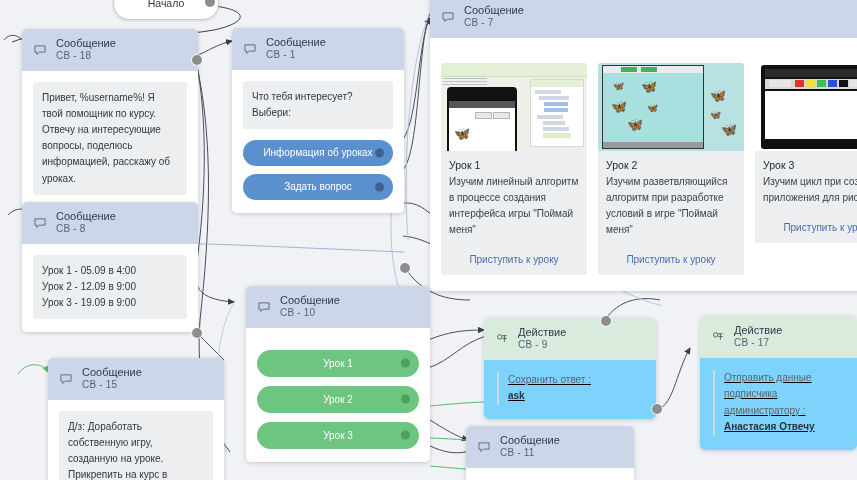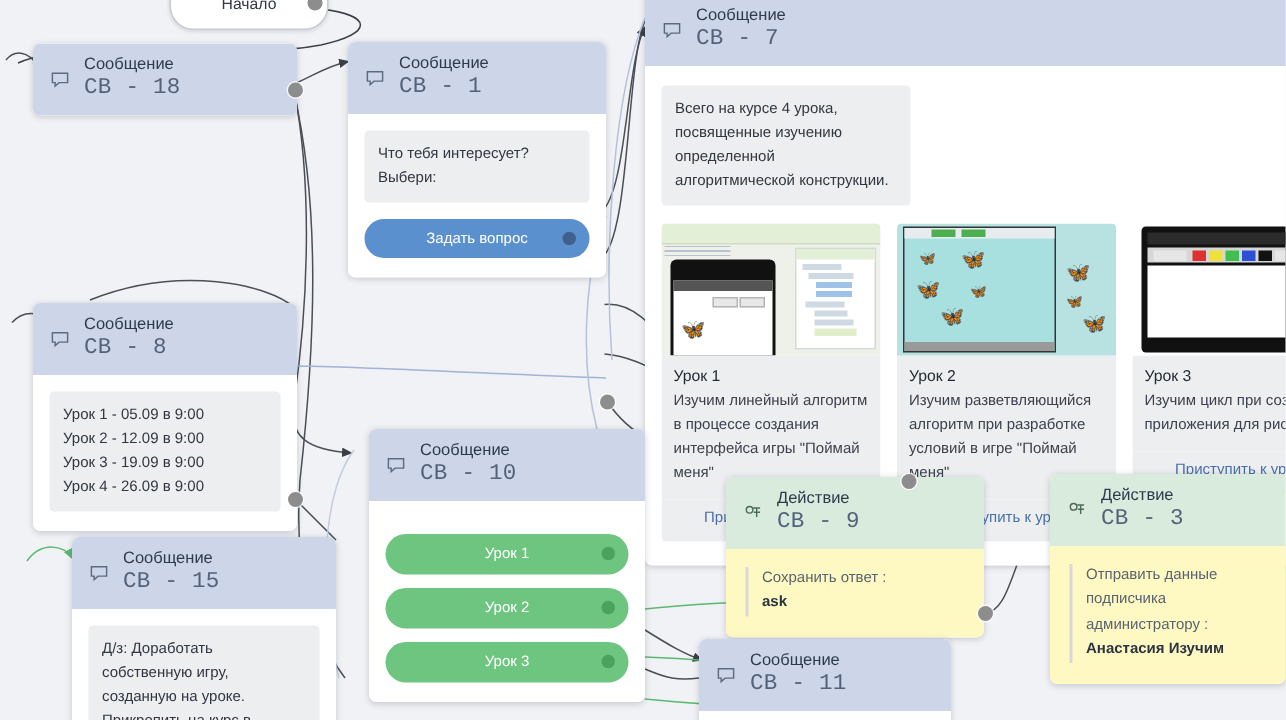--- a/index.html
+++ b/index.html
@@ -13,27 +13,27 @@
   #edges{position:absolute;left:0;top:0;width:857px;height:480px;pointer-events:none;}
 
   
   .node{position:absolute;background:#fff;border-radius:5px;
         box-shadow:0 1px 4px rgba(40,50,70,.22);overflow:hidden;}
   .nhead{display:flex;align-items:center;gap:9px;padding:8px 10px 8px 11px;}
   .nhead.msg{background:#ccd6e8;}
   .nhead.act{background:#d8ebdd;}
   .nttl{line-height:1.22;}
   .nttl .t1{font-size:11px;color:#2d3b4d;}
-  .nttl .t2{font-size:15px;color:#53627a;letter-spacing:.2px;font-family:Liberation Mono, monospace;}
+  .nttl .t2{font-size:10px;color:#53627a;letter-spacing:.2px;}
   .nbody{padding:11px 11px 13px 11px;background:#fff;}
   .bubble{background:#eceef0;border-radius:3px;padding:8px 9px;
           font-size:10px;line-height:1.62;color:#2f3742;}
 
   
-  .act-body{padding:12px 11px 14px 13px;background:#fef9c3;}
+  .act-body{padding:12px 11px 14px 13px;background:#7dd3fc;text-decoration:underline;}
   .act-txt{border-left:2px solid #d8d8d8;padding-left:9px;font-size:10px;
            line-height:1.65;color:#5a6470;}
   .act-txt b{color:#2b3340;font-weight:bold;}
 
   
   .btnlist{margin-top:11px;display:flex;flex-direction:column;gap:8px;}
   .nbtn{position:relative;border-radius:14px;height:26px;display:flex;
         align-items:center;justify-content:center;font-size:10px;color:#fff;}
   .nbtn.blue{background:#5b90cf;}
   .nbtn.green{background:#6ec57f;}
@@ -166,57 +166,63 @@
   <div class="node" style="left:22px;top:29px;width:176px;">
     <div class="nhead msg">
       <svg class="ic" viewBox="0 0 16 16">
         <path d="M2.2 3.3h11.6v7.1H7.3l-3 2.6v-2.6H2.2z" fill="none" stroke="#5a6b82" stroke-width="1.1"></path>
       </svg>
       <div class="nttl">
         <div class="t1">Сообщение</div>
         <div class="t2">CB - 18</div>
       </div>
     </div>
+    <div class="nbody">
+      <div class="bubble">Привет, %username%! Я твой помощник по курсу. Отвечу на интересующие вопросы, поделюсь информацией, расскажу об уроках.</div>
+    </div>
   </div>
   <div class="dot" style="left:192px;top:55px;"></div>
 
   <div class="node" style="left:232px;top:28px;width:172px;">
     <div class="nhead msg">
       <svg class="ic" viewBox="0 0 16 16">
         <path d="M2.2 3.3h11.6v7.1H7.3l-3 2.6v-2.6H2.2z" fill="none" stroke="#5a6b82" stroke-width="1.1"></path>
       </svg>
       <div class="nttl">
         <div class="t1">Сообщение</div>
         <div class="t2">CB - 1</div>
       </div>
     </div>
     <div class="nbody">
       <div class="bubble">Что тебя интересует? Выбери:</div>
       <div class="btnlist">
         <div class="nbtn blue">
+          <span>Информация об уроках</span>
+          <span class="port"></span>
+        </div>
+        <div class="nbtn blue">
           <span>Задать вопрос</span>
           <span class="port"></span>
         </div>
       </div>
     </div>
   </div>
   <div class="dot" style="left:400px;top:263px;"></div>
 
   <div class="node" style="left:430px;top:-8px;width:452px;">
     <div class="nhead msg" style="padding-top:12px;">
       <svg class="ic" viewBox="0 0 16 16">
         <path d="M2.2 3.3h11.6v7.1H7.3l-3 2.6v-2.6H2.2z" fill="none" stroke="#5a6b82" stroke-width="1.1"></path>
       </svg>
       <div class="nttl">
         <div class="t1">Сообщение</div>
         <div class="t2">CB - 7</div>
       </div>
     </div>
     <div class="nbody" style="padding:13px 11px 14px 11px;">
-      <div class="bubble" style="width:148px;">Всего на курсе 4 урока, посвященные изучению определенной алгоритмической конструкции.</div>
 
       <div class="carousel" style="margin-top:12px;">
 
         <div class="card">
           <div class="thumb">
             <div class="t1-top"></div>
               <div class="t1-left"></div>
             <div class="t1-phone">
               <div class="t1-scr">
                 <div class="t1-bar"></div>
@@ -307,24 +313,23 @@
       <svg class="ic" viewBox="0 0 16 16">
         <path d="M2.2 3.3h11.6v7.1H7.3l-3 2.6v-2.6H2.2z" fill="none" stroke="#5a6b82" stroke-width="1.1"></path>
       </svg>
       <div class="nttl">
         <div class="t1">Сообщение</div>
         <div class="t2">CB - 8</div>
       </div>
     </div>
     <div class="nbody">
       <div class="bubble">
-        <div>Урок 1 - 05.09 в 9:00</div>
+        <div>Урок 1 - 05.09 в 4:00</div>
         <div>Урок 2 - 12.09 в 9:00</div>
         <div>Урок 3 - 19.09 в 9:00</div>
-        <div>Урок 4 - 26.09 в 9:00</div>
       </div>
     </div>
   </div>
   <div class="dot" style="left:192px;top:328px;"></div>
 
   <div class="node" style="left:48px;top:358px;width:176px;">
     <div class="nhead msg">
       <svg class="ic" viewBox="0 0 16 16">
         <path d="M2.2 3.3h11.6v7.1H7.3l-3 2.6v-2.6H2.2z" fill="none" stroke="#5a6b82" stroke-width="1.1"></path>
       </svg>
@@ -388,27 +393,27 @@
   <div class="dot" style="left:652px;top:404px;"></div>
 
   <div class="node" style="left:700px;top:316px;width:157px;">
     <div class="nhead act">
       <svg class="ic" viewBox="0 0 16 16">
         <circle cx="5.4" cy="5.6" r="2.5" fill="none" stroke="#4d6b56" stroke-width="1.1"></circle>
         <path d="M8.2 4.2 L13.4 4.2 M8.6 7.4 L13.4 7.4 M10.8 4.2 L10.8 11" fill="none" stroke="#4d6b56" stroke-width="1.1"></path>
       </svg>
       <div class="nttl">
         <div class="t1">Действие</div>
-        <div class="t2">CB - 3</div>
+        <div class="t2">CB - 17</div>
       </div>
     </div>
     <div class="act-body">
       <div class="act-txt">
         <div>Отправить данные подписчика администратору :</div>
-        <b>Анастасия Изучим</b>
+        <b>Анастасия Отвечу</b>
       </div>
     </div>
   </div>
 
   <div class="node" style="left:466px;top:426px;width:168px;">
     <div class="nhead msg">
       <svg class="ic" viewBox="0 0 16 16">
         <path d="M2.2 3.3h11.6v7.1H7.3l-3 2.6v-2.6H2.2z" fill="none" stroke="#5a6b82" stroke-width="1.1"></path>
       </svg>
       <div class="nttl">

